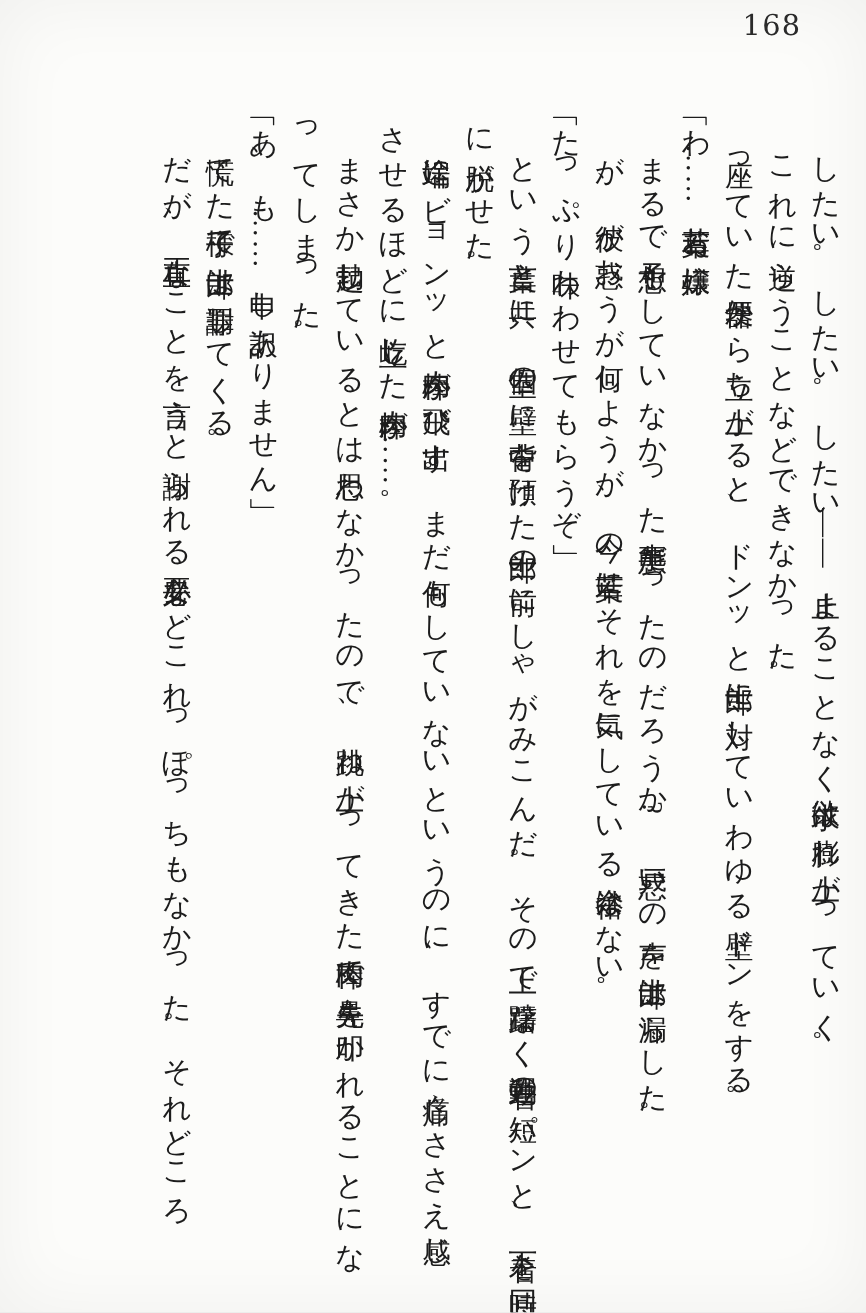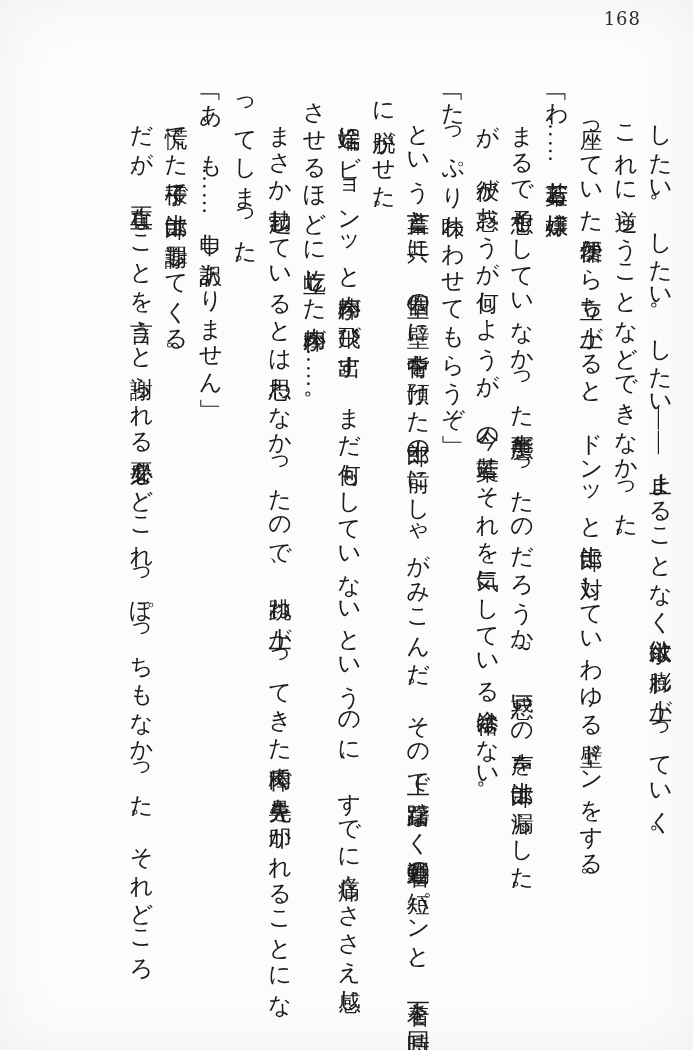--- a/index.html
+++ b/index.html
@@ -14,21 +14,21 @@
     margin: 0 auto;
     background: #fcfcfa;
     overflow: hidden;
     box-shadow: inset 0 0 60px rgba(0,0,0,0.05);
     font-family: "Liberation Serif", "DejaVu Serif", serif;
   }
   .page-number {
     position: absolute;
     top: 8px;
     right: 52px;
-    font-size: 18px;
+    font-size: 23px;
     letter-spacing: 1px;
     color: #2a2a2a;
     font-family: "DejaVu Serif", "Liberation Serif", serif;
   }
   .text-block {
     position: absolute;
     top: 86px;
     right: 16px;
     height: 932px;
     width: 606px;

